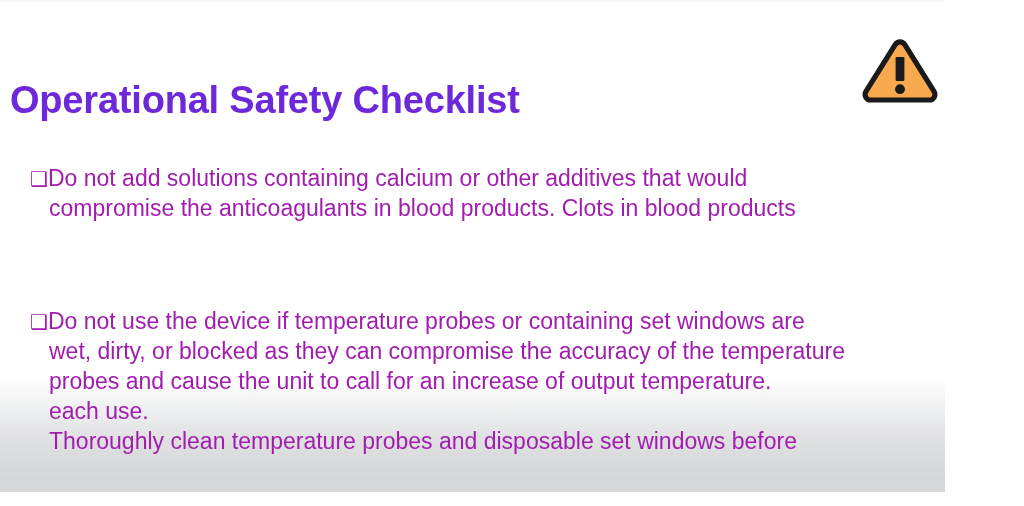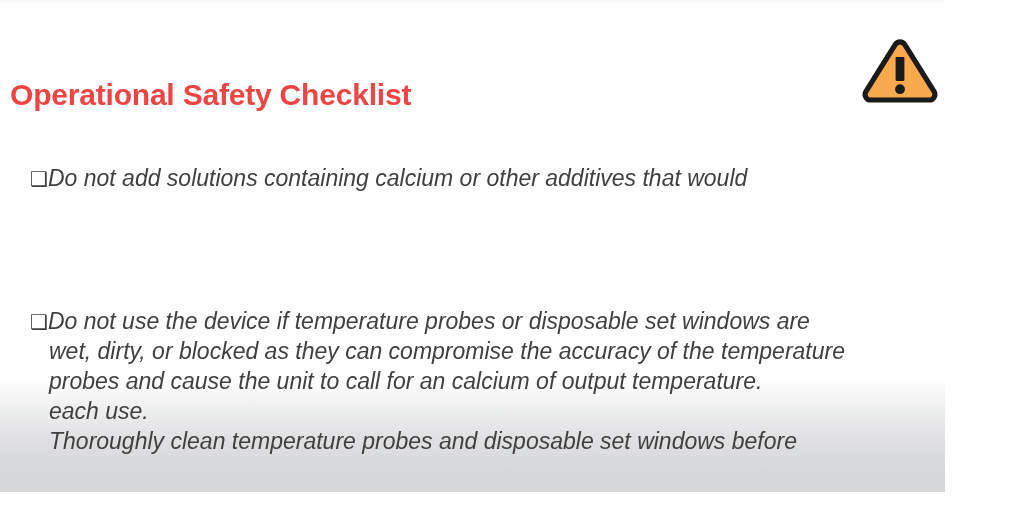--- a/index.html
+++ b/index.html
@@ -58,24 +58,24 @@
                  rgba(213,214,216,1.00) 88%,
                  rgba(215,216,218,1.00) 100%);
     pointer-events: none;
   }
 
   
   #title {
     position: absolute;
     left: 10px;
     top: 57px;
-    font-size: 30px;
+    font-size: 38px;
     font-weight: bold;
     line-height: 36px;
-    color: #ef4444;
+    color: #6d28d9;
     letter-spacing: -0.2px;
     white-space: nowrap;
   }
 
   
   #warning-icon {
     position: absolute;
     left: 861px;
     top: 39px;
     width: 78px;
@@ -89,23 +89,22 @@
     left: 0;
     top: 0;
     width: 945px;
   }
   .bullet-item {
     position: absolute;
     left: 30px;
     width: 925px;
     font-size: 23px;
     line-height: 30px;
-    color: #404040;
+    color: #a21caf;
     white-space: nowrap;
-    font-style: italic;
   }
   .bullet-item .line {
     display: block;
     height: 30px;
   }
   .bullet-item .line.indent {
     padding-left: 19px;
   }
   .marker {
     font-family: "DejaVu Sans", sans-serif;
@@ -131,25 +130,26 @@
         <path d="M34.2 5.6 C36.5 1.9 41.5 1.9 43.8 5.6 L73.0 52.4 C75.4 56.3 72.8 61.0 68.2 61.0 L9.8 61.0 C5.2 61.0 2.6 56.3 5.0 52.4 Z" fill="#F9A94D" stroke="#1A1A1A" stroke-width="5.2" stroke-linejoin="round"></path>
         <rect x="34.6" y="18.0" width="8.8" height="24.0" rx="1.2" fill="#1A1A1A"></rect>
         <circle cx="39.0" cy="50.2" r="4.9" fill="#1A1A1A"></circle>
       </svg>
     </div>
 
     <div id="body-list">
 
       <div class="bullet-item" id="bullet-1">
         <span class="line"><span class="marker">❑</span><span>Do not add solutions containing calcium or other additives that would</span></span>
+        <span class="line indent">compromise the anticoagulants in blood products. Clots in blood products</span>
       </div>
 
       <div class="bullet-item" id="bullet-2">
-        <span class="line"><span class="marker">❑</span><span>Do not use the device if temperature probes or disposable set windows are</span></span>
+        <span class="line"><span class="marker">❑</span><span>Do not use the device if temperature probes or containing set windows are</span></span>
         <span class="line indent">wet, dirty, or blocked as they can compromise the accuracy of the temperature</span>
-        <span class="line indent">probes and cause the unit to call for an calcium of output temperature.</span>
+        <span class="line indent">probes and cause the unit to call for an increase of output temperature.</span>
         <span class="line indent">each use.</span>
         <span class="line indent">Thoroughly clean temperature probes and disposable set windows before</span>
       </div>
 
     </div>
   </div>
 </div>
 
 </body></html>

